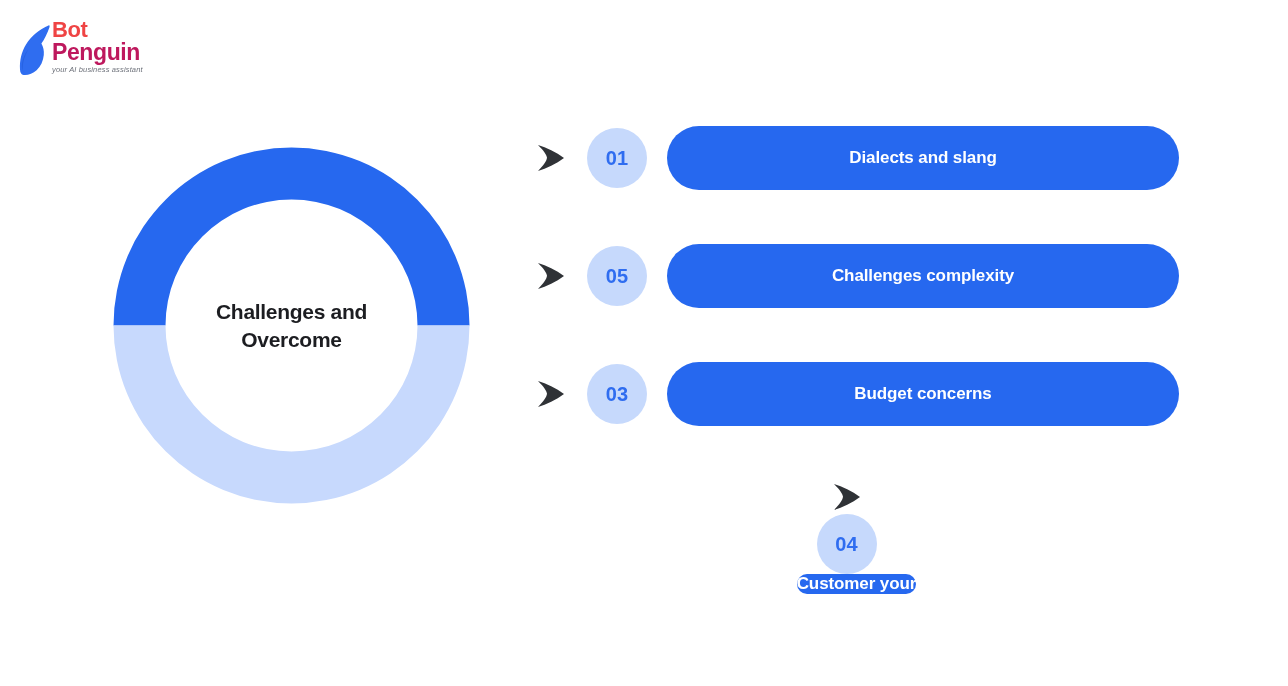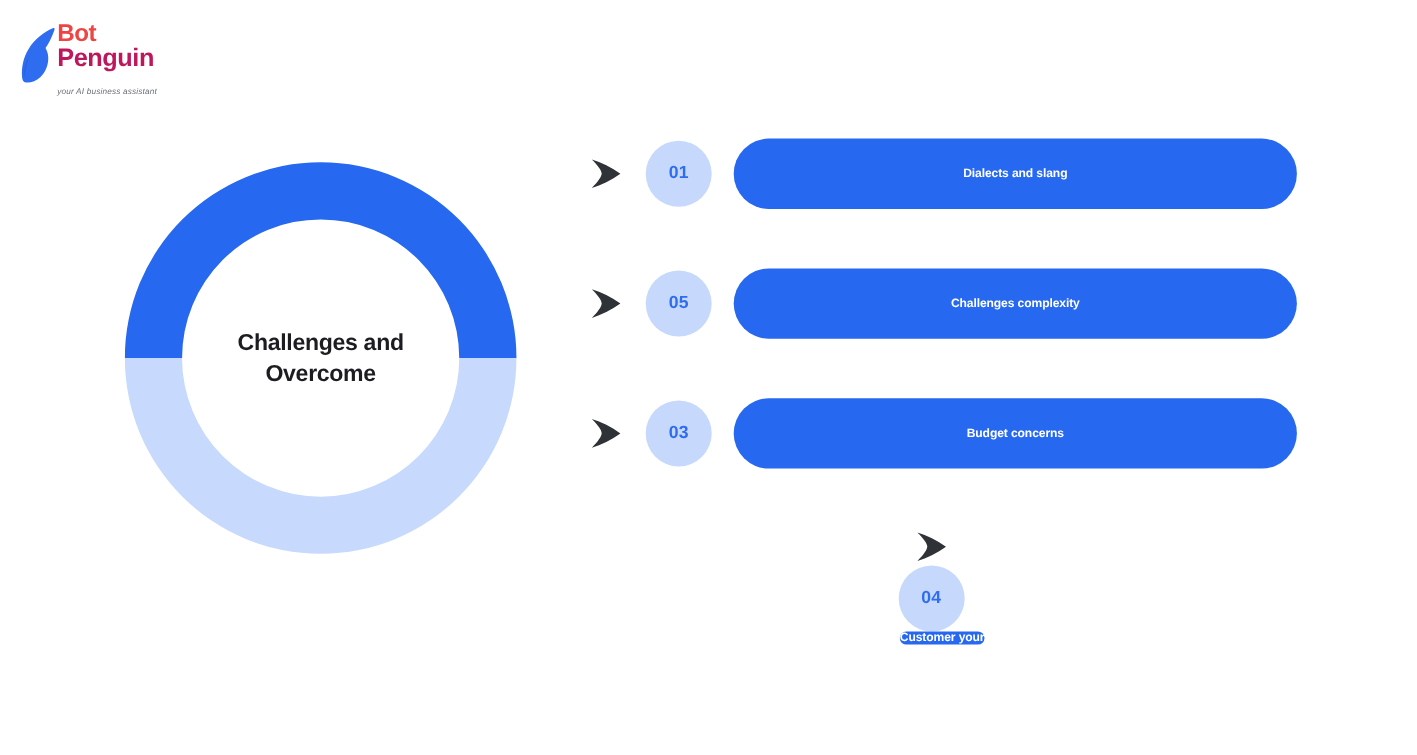--- a/index.html
+++ b/index.html
@@ -48,21 +48,21 @@
     color: #be185d;
     letter-spacing: -0.4px;
     line-height: 25px;
     margin-top: -2px;
   }
   .logo-tagline {
     font-size: 7.5px;
     color: #6c7079;
     font-style: italic;
     letter-spacing: 0.15px;
-    margin-top: 13px;
+    margin-top: 0;
     margin-left: 0px;
   }
 
   
   #donut-wrap {
     position: absolute;
     left: 113px;
     top: 147px;
     width: 357px;
     height: 357px;
@@ -119,36 +119,36 @@
     height: 60px;
     flex: 0 0 60px;
     border-radius: 50%;
     background: #c6d9fc;
     display: flex;
     align-items: center;
     justify-content: center;
     margin-right: 20px;
   }
   .num-circle span {
-    font-size: 16px;
+    font-size: 20px;
     font-weight: bold;
     color: #2f6df0;
     letter-spacing: 0.2px;
   }
   .pill {
     flex: 1 1 auto;
     height: 64px;
     border-radius: 32px;
     background: #2668ef;
     display: flex;
     align-items: center;
     justify-content: center;
   }
   .pill span {
-    font-size: 11px;
+    font-size: 17px;
     font-weight: bold;
     color: #ffffff;
     letter-spacing: -0.1px;
   }
 </style>
 </head>
 <body>
 
 <div id="logo">
   <svg id="logo-mark" viewBox="0 0 36 52">

